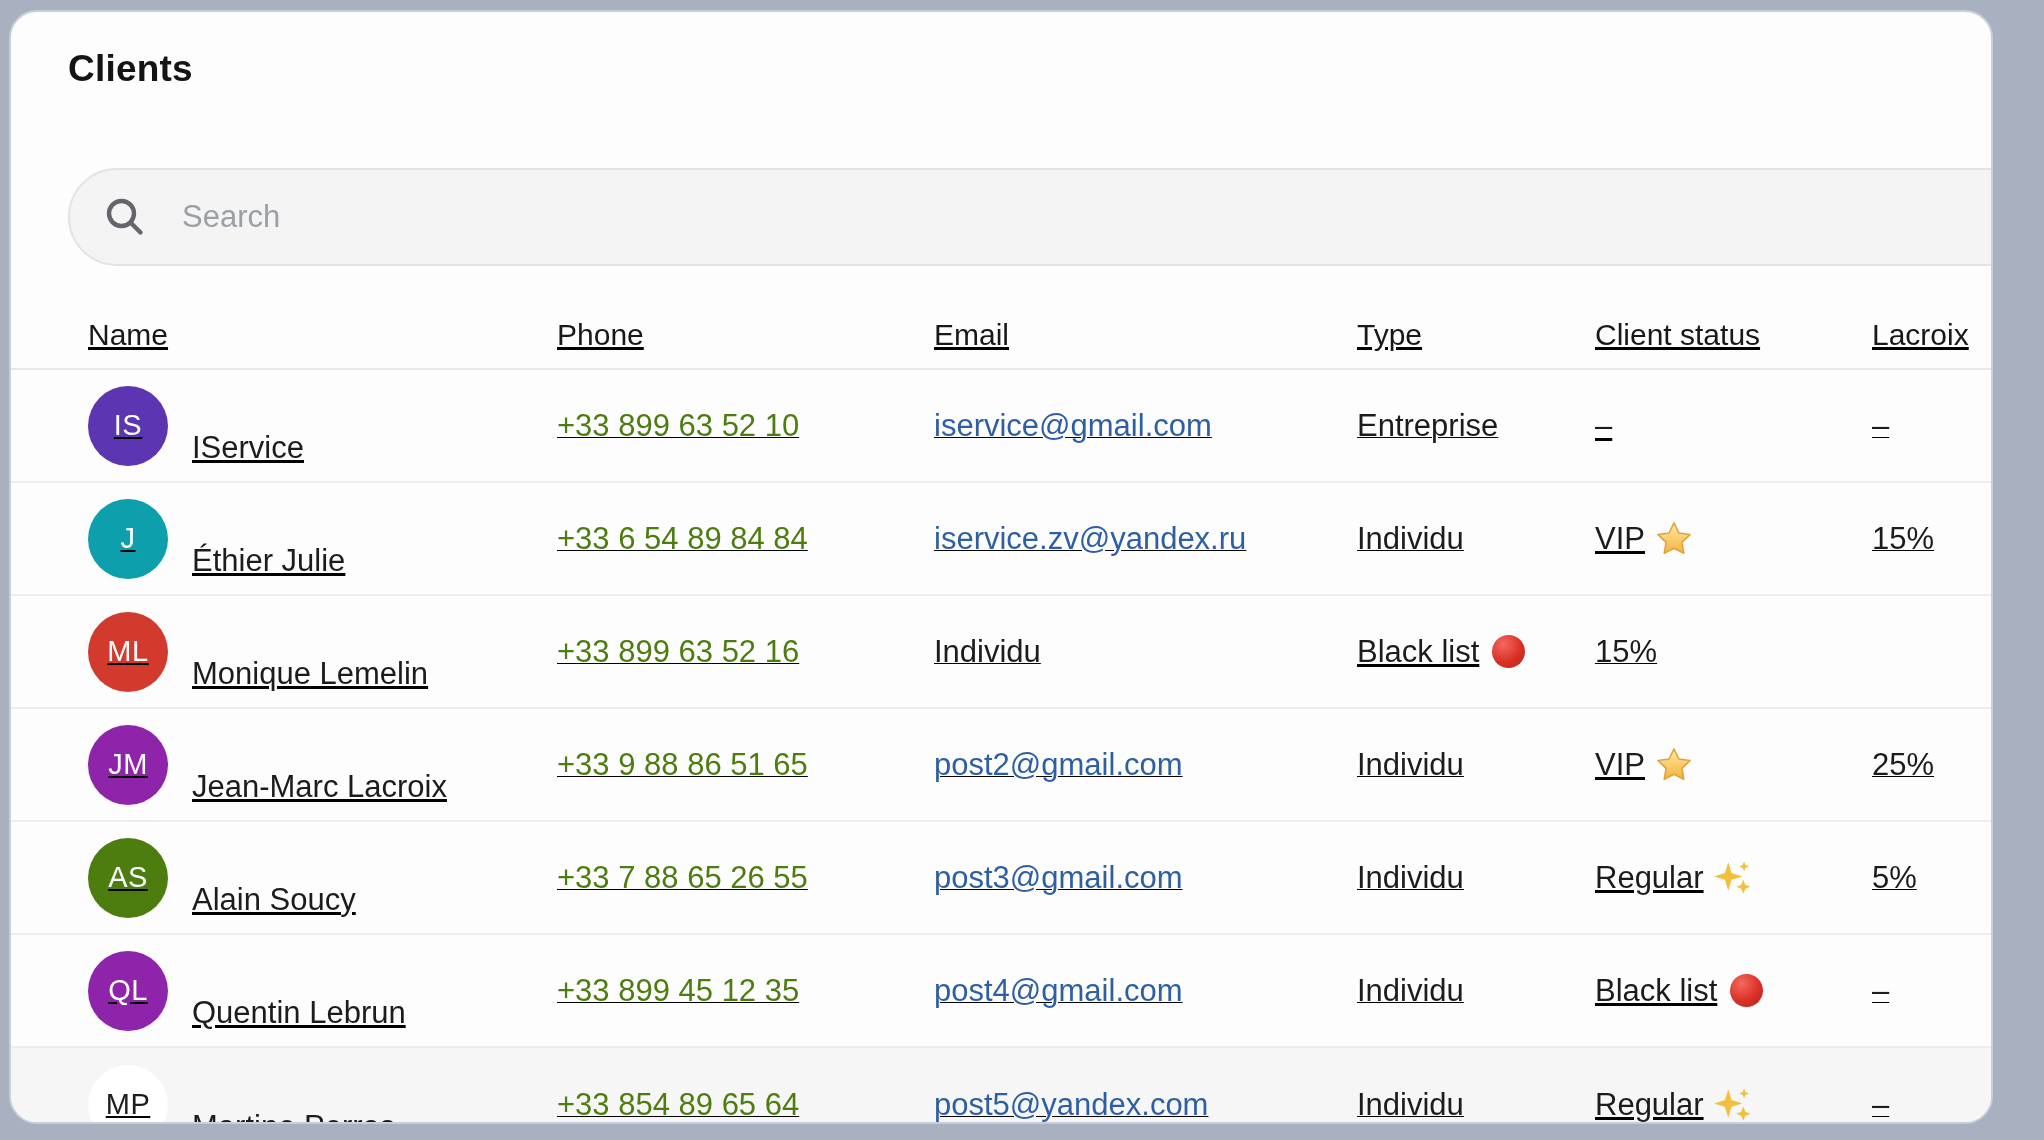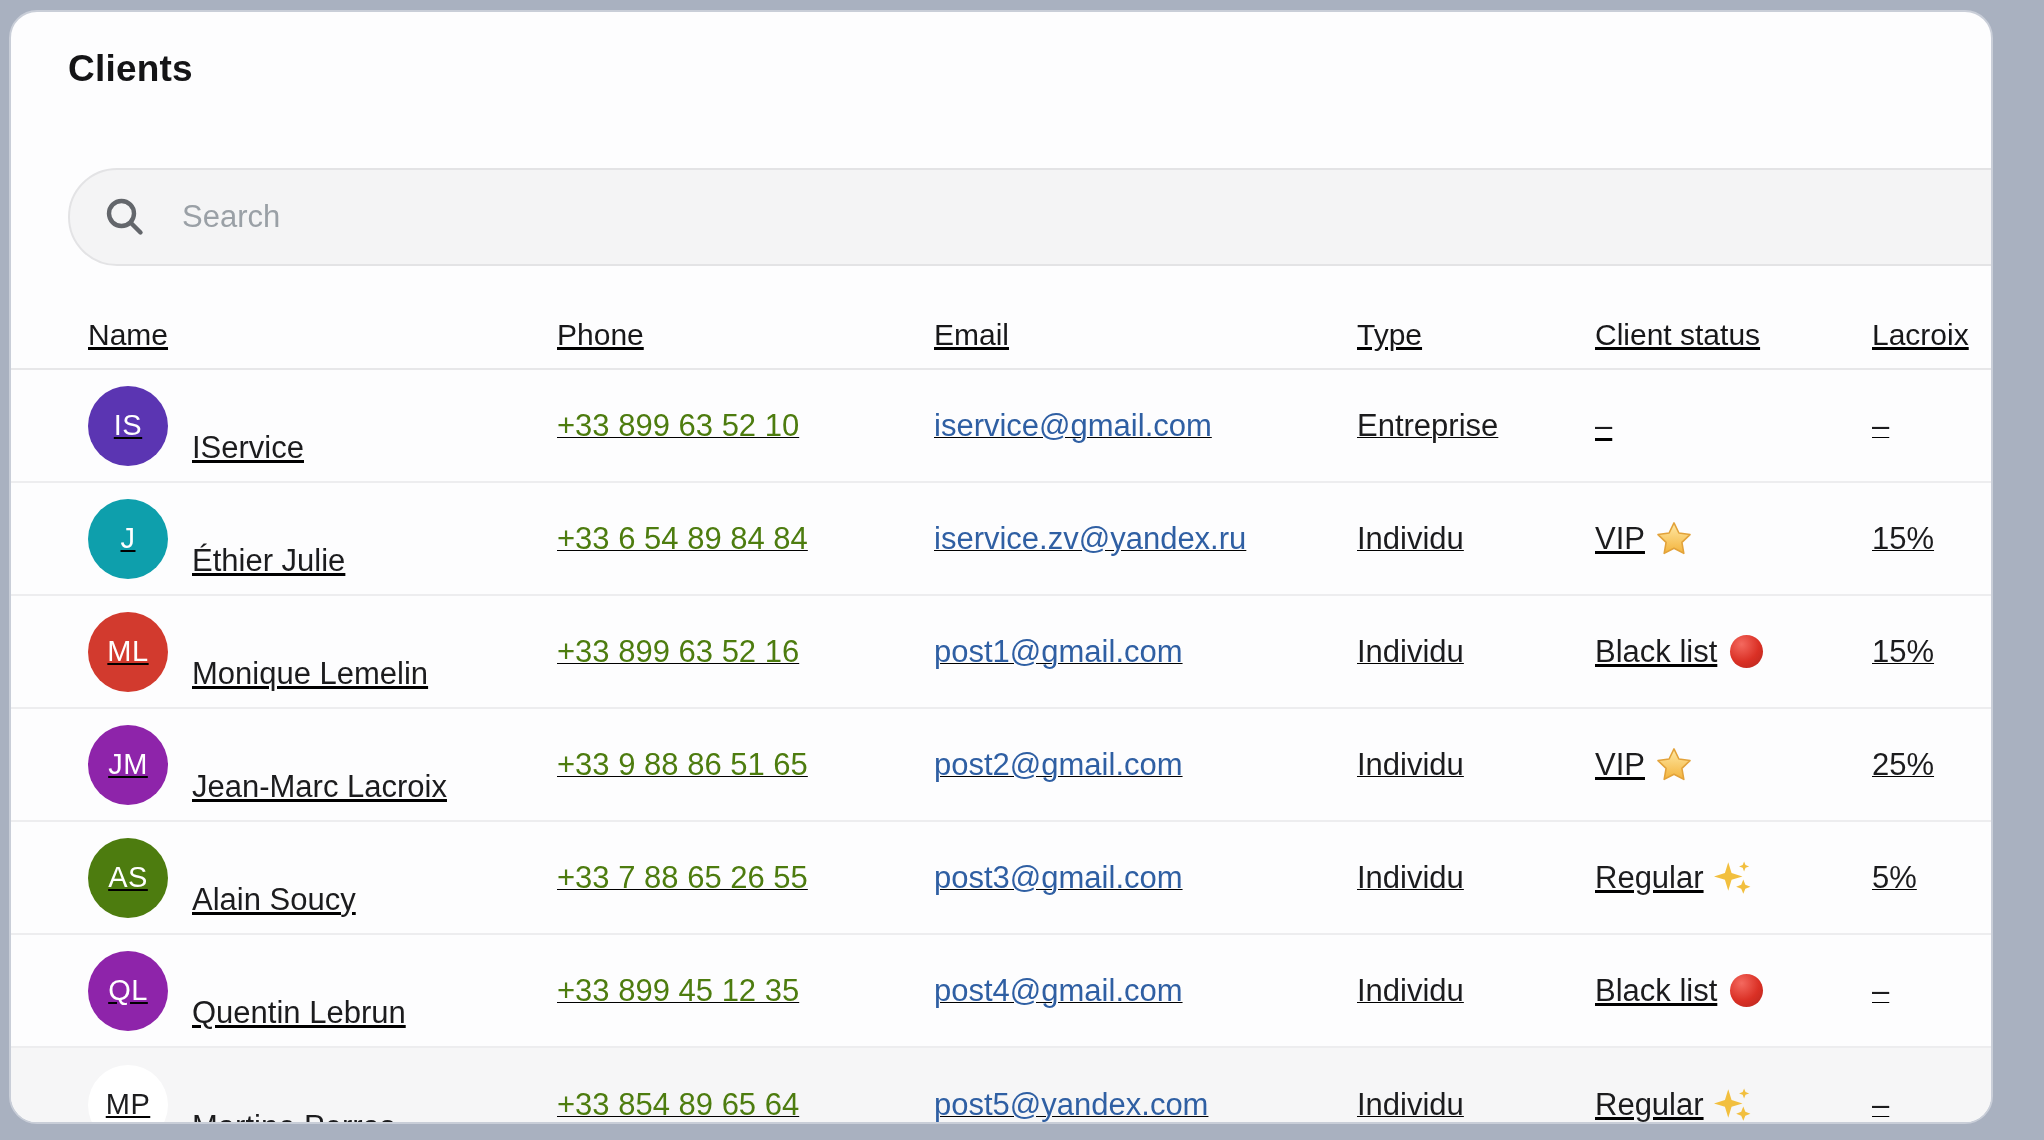--- a/index.html
+++ b/index.html
@@ -125,21 +125,20 @@
             </span>
           </div>
           <div><span class="discount-text">15%</span></div>
         </div>
         <div class="grid-row trow">
           <div class="cell-name">
             <span class="avatar" style="background: rgb(210, 58, 46); color: rgb(255, 255, 255);">ML</span>
             <span class="name-text">Monique Lemelin</span>
           </div>
           <div><a class="phone-link" href="#">+33 899 63 52 16</a></div>
-          <div><a class="email-link" href="#">post1@gmail.com</a></div>
           <div><span class="type-text">Individu</span></div>
           <div class="status-cell">
             <span class="status-label">Black list</span>
             <span class="status-icon">
               <span class="red-dot"></span>
             </span>
           </div>
           <div><span class="discount-text">15%</span></div>
         </div>
         <div class="grid-row trow">

